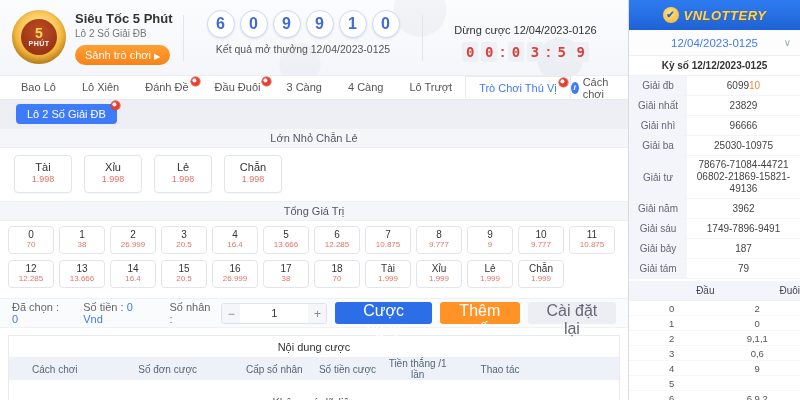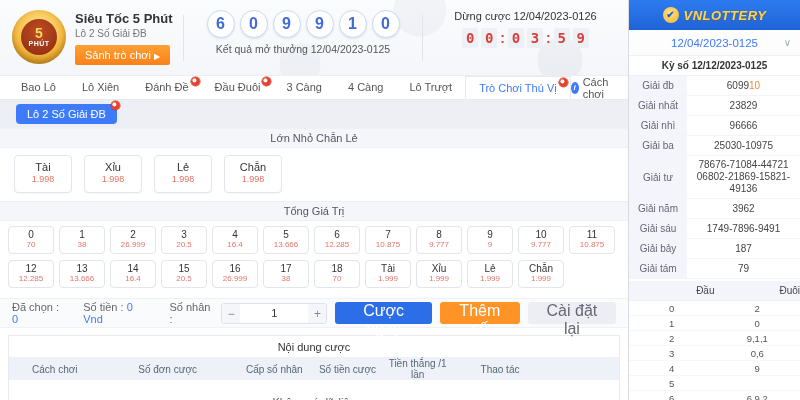--- a/index.html
+++ b/index.html
@@ -21,30 +21,30 @@
       box-shadow:inset 0 -3px 6px rgba(120,70,0,.4); display:flex; align-items:center; justify-content:center; }
   .coin-inner { width:36px; height:36px; border-radius:50%;
       background:radial-gradient(circle at 50% 35%, #c04d22, #8a2a10);
       display:flex; flex-direction:column; align-items:center; justify-content:center; }
   .coin-num { color:#ffd95e; font-weight:bold; font-size:14px; line-height:13px; }
   .coin-txt { color:#fff; font-size:7px; font-weight:bold; letter-spacing:.5px; }
   .title-block { margin-left:9px; padding-top:11px; width:108px; }
   .game-title { font-size:13px; font-weight:bold; color:#333; }
   .game-sub { font-size:10px; color:#777; margin-top:2px; }
   .lobby-btn { margin-top:6px; display:inline-block; background:linear-gradient(#ffa033,#f8821a);
-      color:#fff; font-size:11px; padding:4px 10px; border-radius:2px; cursor:pointer; }
+      color:#fff; font-size:11px; padding:4px 10px; border-radius:10px; cursor:pointer; }
   .lobby-btn .arrow { font-size:8px; }
   .vdiv { width:1px; height:46px; background:#e2e4ea; margin-top:15px; }
   .result-block { width:238px; text-align:center; padding-top:10px; }
   .balls { display:flex; justify-content:center; gap:5px; }
   .ball { width:28px; height:28px; border-radius:50%; background:#fff; border:1px solid #ccdcf2;
       box-shadow:0 1px 2px rgba(60,90,160,.15); color:#3f6ad8; font-weight:bold; font-size:16px;
       line-height:26px; text-align:center; }
   .result-label { font-size:10.5px; color:#555; margin-top:5px; }
-  .count-block { flex:1; text-align:center; padding-top:10px; }
+  .count-block { flex:1; text-align:center; padding-top:24px; }
   .stop-label { font-size:11px; color:#333; }
   .count-digits { margin-top:6px; display:flex; justify-content:center; gap:3px; align-items:center; }
   .cd-digit { width:16px; height:20px; background:#edf0f5; border-radius:2px; color:#d9413d;
       font-family:"DejaVu Sans Mono", monospace; font-weight:bold; font-size:14px; line-height:20px; text-align:center; }
   .colon { color:#d9413d; font-weight:bold; font-size:14px; }
 
   
   .tabbar { height:24px; background:#fff; border-bottom:1px solid #e8eaef; display:flex; padding-left:8px; }
   .tab { padding:0 13px; font-size:11px; color:#555; line-height:23px; position:relative; cursor:pointer; white-space:nowrap; }
   .tab.active { color:#3e7bfa; background:#fff; border:1px solid #e8eaef; border-bottom:1px solid #fff; }

